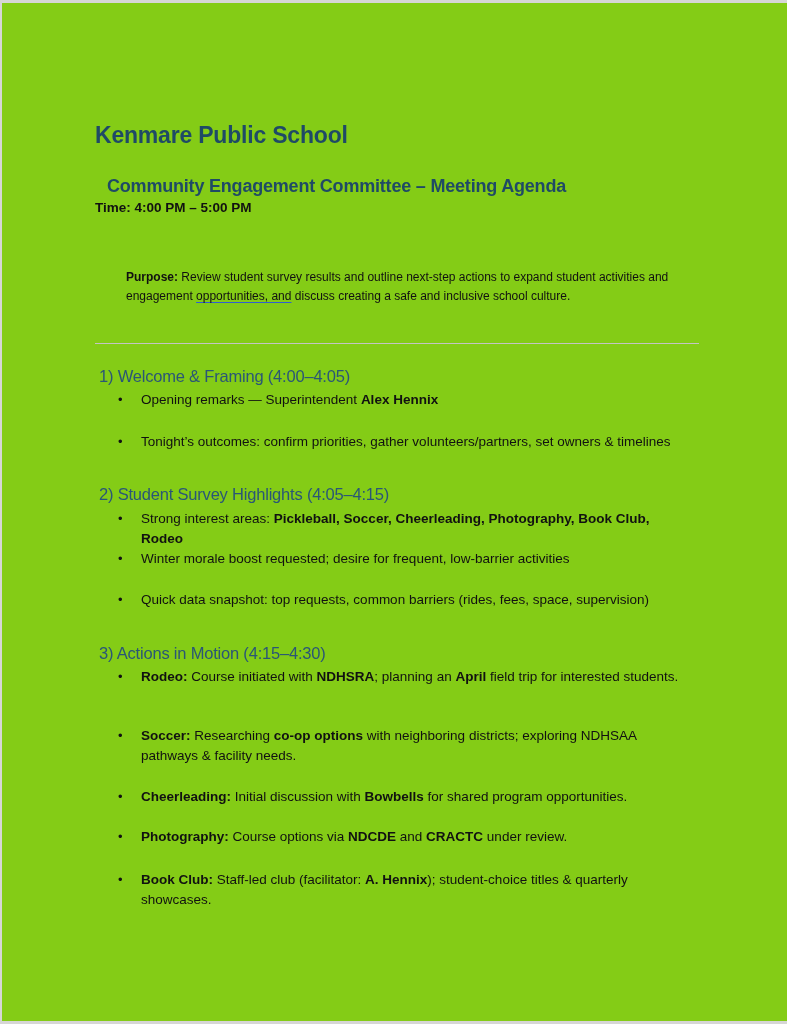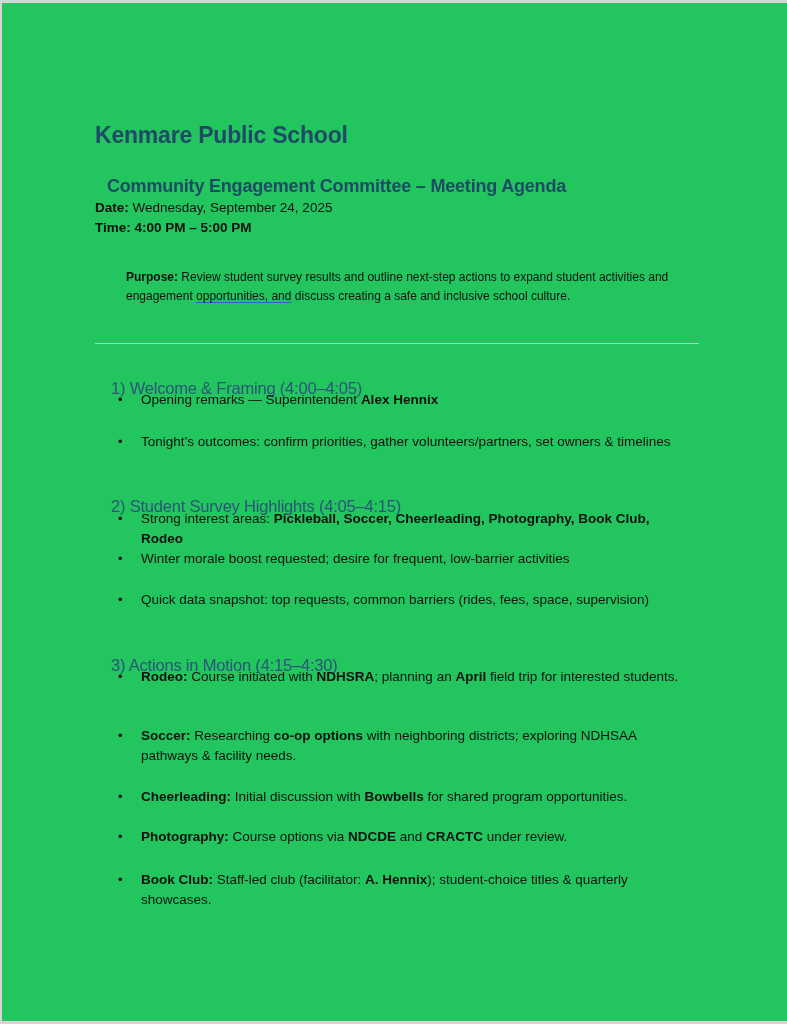--- a/index.html
+++ b/index.html
@@ -13,21 +13,21 @@
     overflow: hidden;
     position: relative;
     font-family: "Liberation Sans", sans-serif;
   }
   .page {
     position: absolute;
     left: 2px;
     top: 3px;
     width: 785px;
     height: 1018px;
-    background: #22c55e;
+    background: #84cc16;
   }
   .content {
     position: absolute;
     left: 93px;
     top: 0;
     width: 605px;
   }
   .title {
     position: absolute;
     top: 119px;
@@ -78,21 +78,21 @@
     position: absolute;
     top: 340px;
     left: 0;
     width: 604px;
     height: 0;
     border-top: 1.5px solid #c4c4c4;
   }
   .section-heading {
     position: absolute;
     left: 0;
-    margin: 16px;
+    margin: 4px;
     font-size: 16.5px;
     font-weight: normal;
     color: #2a5677;
     white-space: nowrap;
     letter-spacing: -0.2px;
   }
   .bullet {
     position: absolute;
     left: 0;
     width: 600px;
@@ -116,23 +116,20 @@
 </head>
 <body>
 
 <div class="page">
   <div class="content">
 
     <h1 class="title">Kenmare Public School</h1>
     <h2 class="subtitle">Community Engagement Committee – Meeting Agenda</h2>
 
     <div class="meta">
-      <div class="row">
-        <b>Date:</b><span> Wednesday, September 24, 2025</span>
-      </div>
       <div class="row">
         <b>Time:</b><b> 4:00 PM – 5:00 PM</b>
       </div>
     </div>
 
     <div class="purpose">
       <b>Purpose:</b><span> Review student survey results and outline next-step actions to expand student activities and engagement </span><span class="underline">opportunities, and</span><span> discuss creating a safe and inclusive school culture.</span>
     </div>
 
     <div class="rule"></div>

